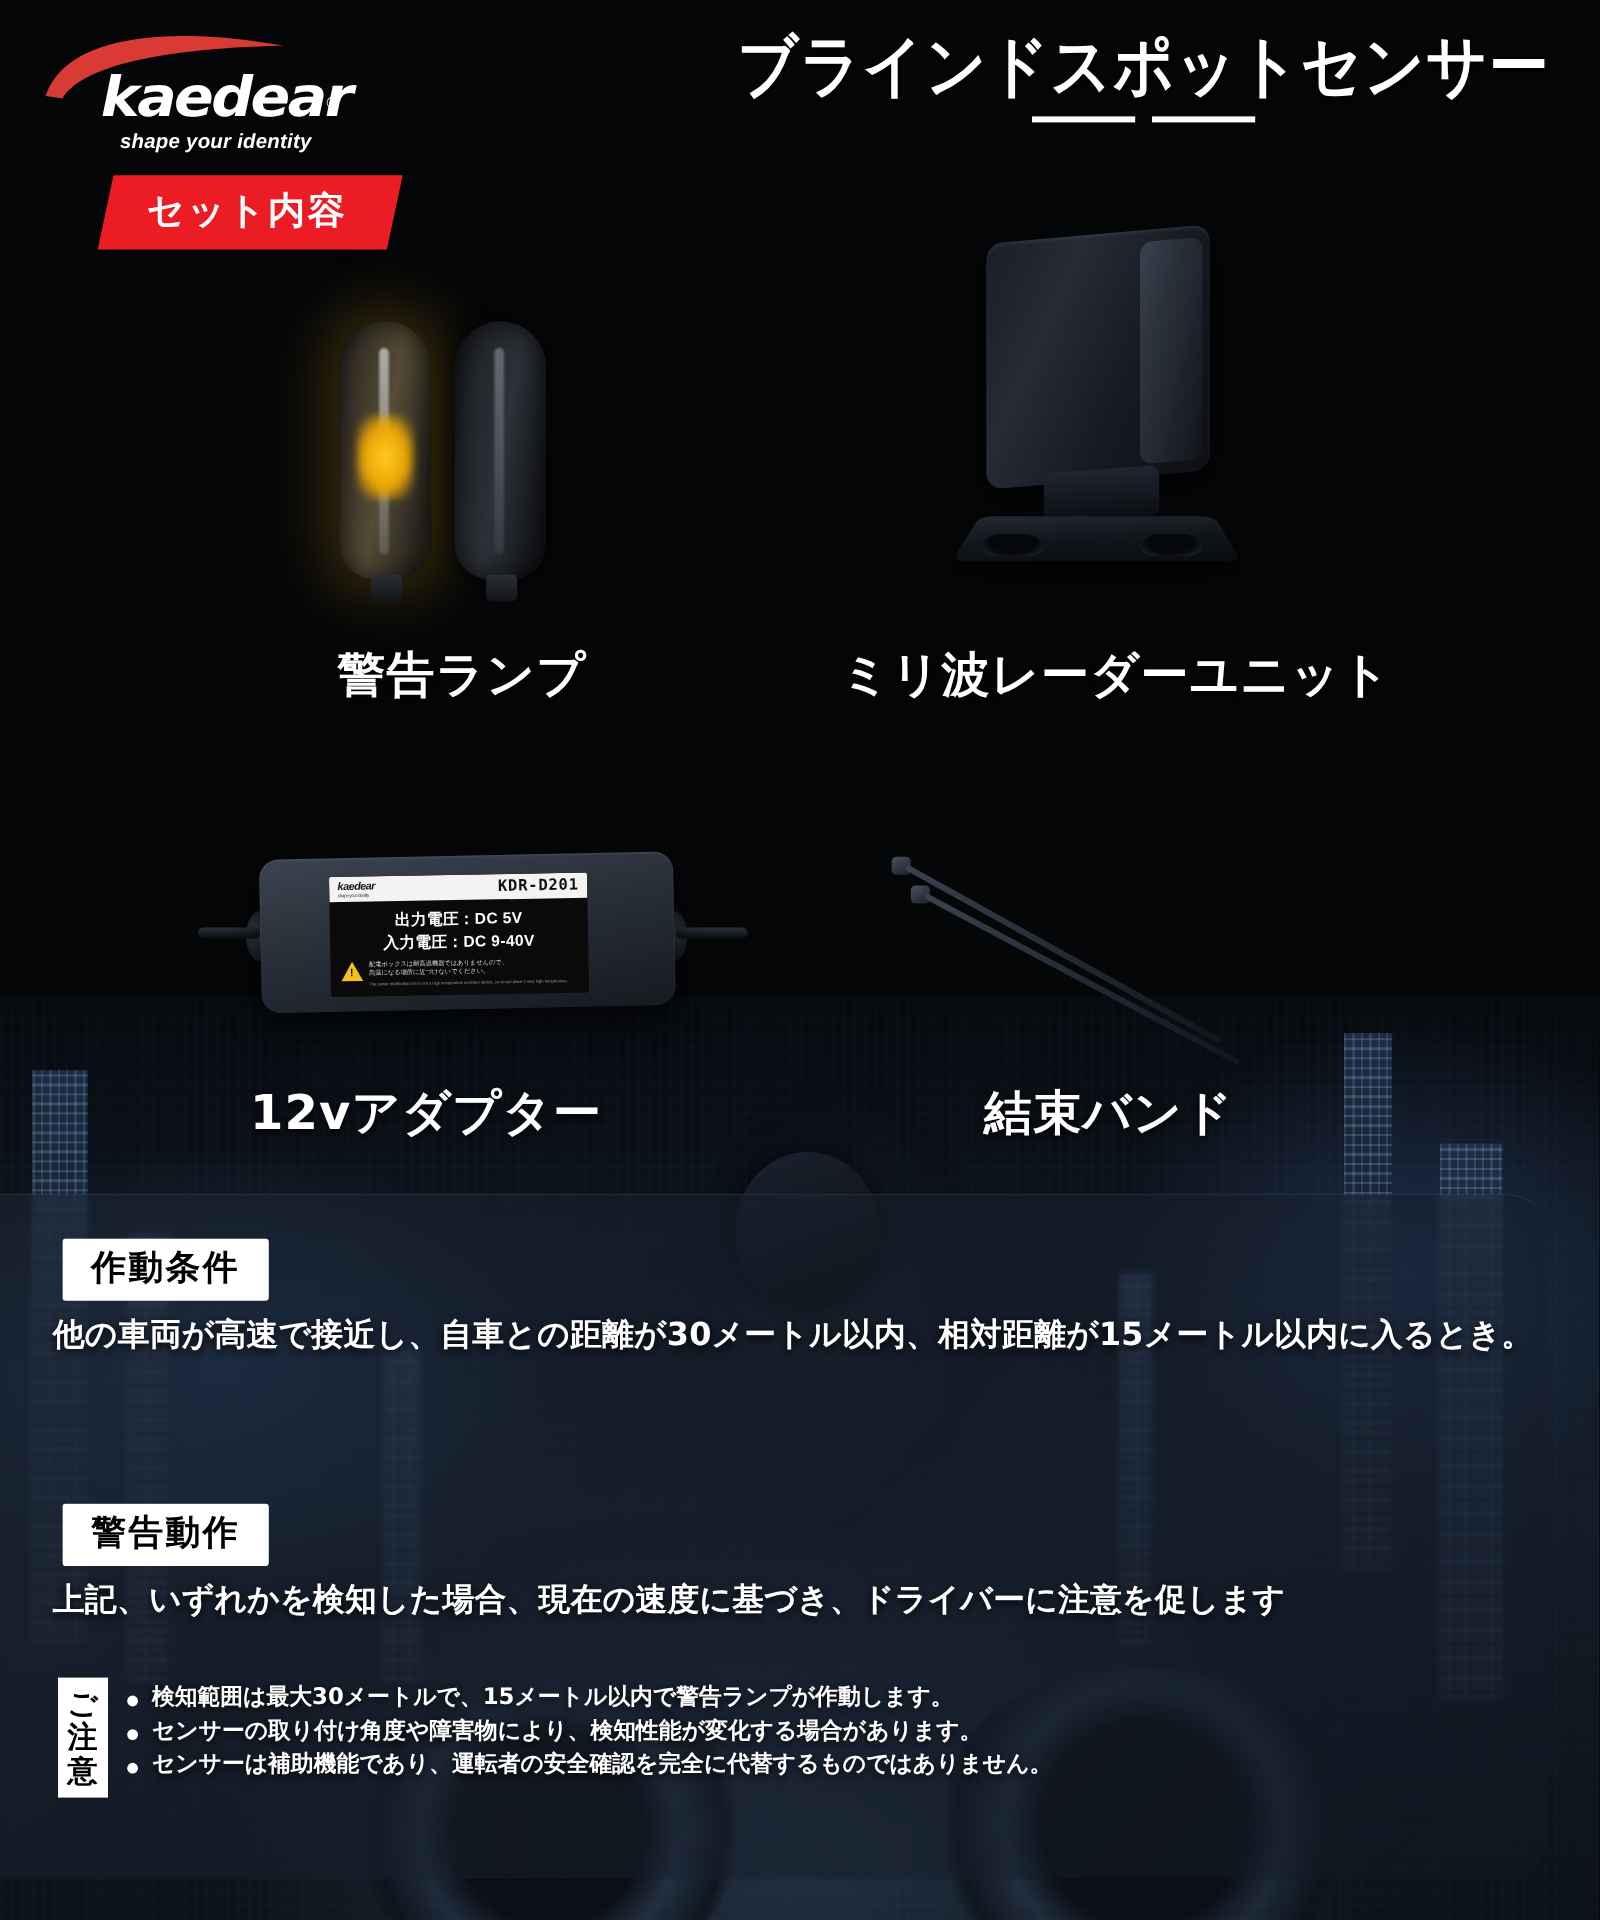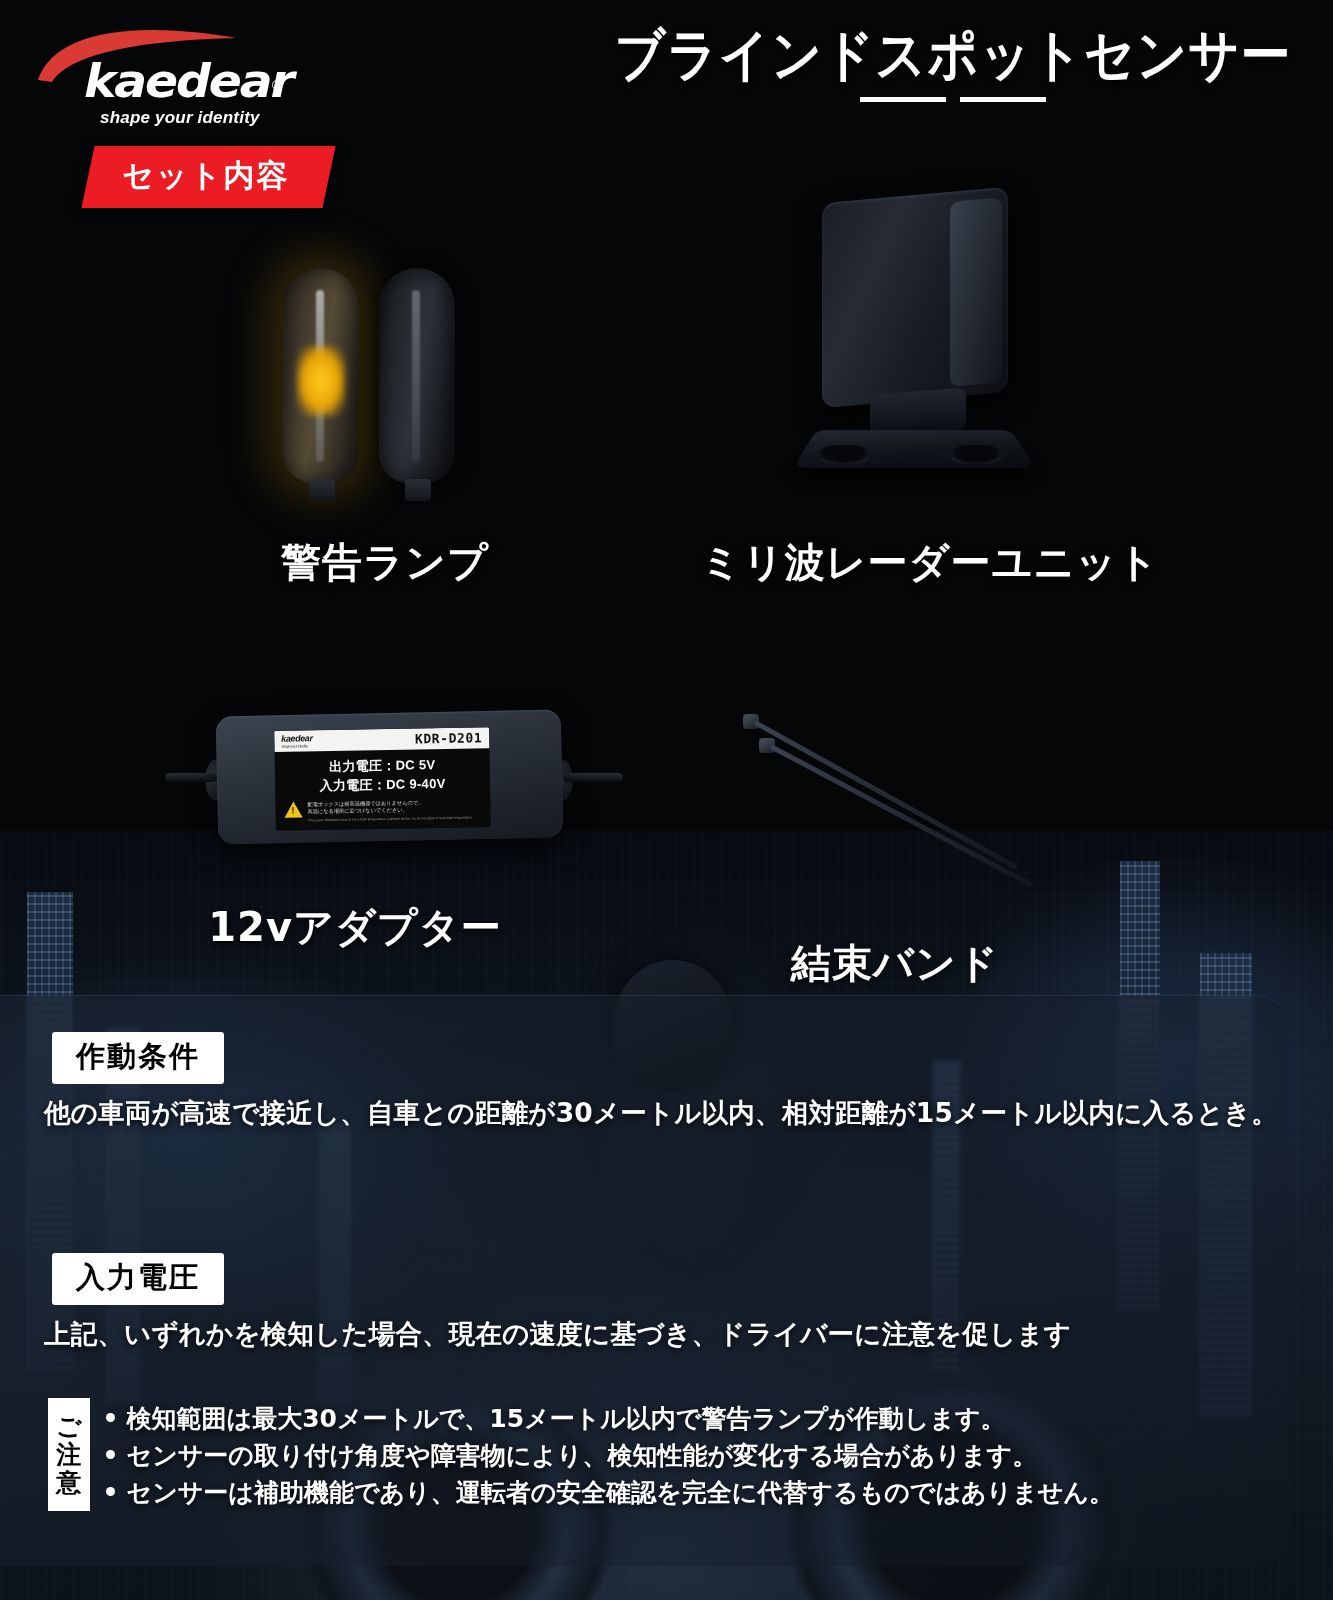--- a/index.html
+++ b/index.html
@@ -214,21 +214,21 @@
   .notes{
     position:absolute;left:48px;top:1398px;display:flex;align-items:stretch;gap:16px;
   }
   .notes-tab{
     background:#fff;color:#000;font-weight:bold;font-size:25px;line-height:1.12;
     padding:8px 8px;display:flex;flex-direction:column;align-items:center;justify-content:center;
     letter-spacing:0;font-family:"DejaVu Sans","Liberation Sans",sans-serif;
   }
   .notes-list{list-style:none;margin:0;padding:2px 0 0 0;}
   .notes-list li{
-    font-size:25px;font-weight:bold;color:#fff;line-height:1.48;
+    font-size:19px;font-weight:bold;color:#fff;line-height:1.48;
     text-shadow:0 2px 7px rgba(0,0,0,.95);
     display:flex;gap:12px;align-items:flex-start;
     font-family:"DejaVu Sans","Liberation Sans",sans-serif;
   }
   .bullet{flex:0 0 auto;width:9px;height:9px;border-radius:50%;background:#fff;margin-top:13px;}
 </style>
 </head>
 <body>
 
 <div class="bg-base"></div>
@@ -325,35 +325,35 @@
 <div class="cap" style="left:115px;top:900px;width:480px;">
   <div class="cap-main">12vアダプター</div>
 </div>
 
 <div class="ties">
   <div class="tie-head" style="left:8px;top:24px;"></div>
   <div class="tie" style="left:20px;top:30px;width:300px;transform:rotate(29deg);"></div>
   <div class="tie-head" style="left:24px;top:48px;"></div>
   <div class="tie" style="left:36px;top:54px;width:296px;transform:rotate(28deg);"></div>
 </div>
-<div class="cap" style="left:655px;top:900px;width:480px;margin-top:36px;">
+<div class="cap" style="left:684px;top:900px;width:480px;">
   <div class="cap-main">結束バンド</div>
 </div>
 
 <div class="panel"></div>
 
 <div style="position:absolute;left:52px;top:1032px;">
   <div class="sec-head">作動条件</div>
 </div>
 <div style="position:absolute;left:44px;top:1092px;width:1250px;">
   <div class="body-line">他の車両が高速で接近し、自車との距離が30メートル以内、相対距離が15メートル以内に入るとき。</div>
 </div>
 
 <div style="position:absolute;left:52px;top:1253px;">
-  <div class="sec-head">入力電圧</div>
+  <div class="sec-head">警告動作</div>
 </div>
 <div style="position:absolute;left:44px;top:1313px;width:1250px;">
   <div class="body-line">上記、いずれかを検知した場合、現在の速度に基づき、ドライバーに注意を促します</div>
 </div>
 
 <div class="notes">
   <div class="notes-tab">
     <span>ご</span>
     <span>注</span>
     <span>意</span>

